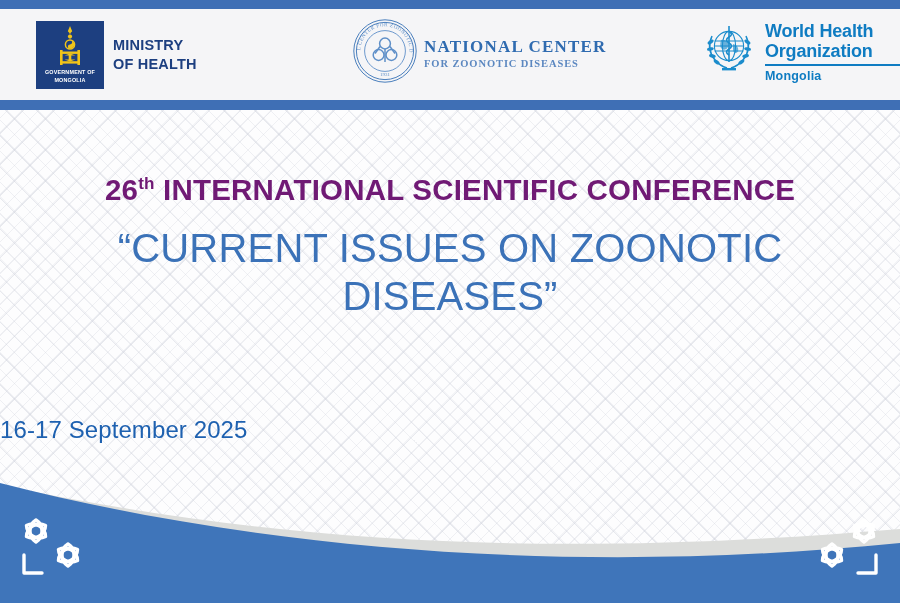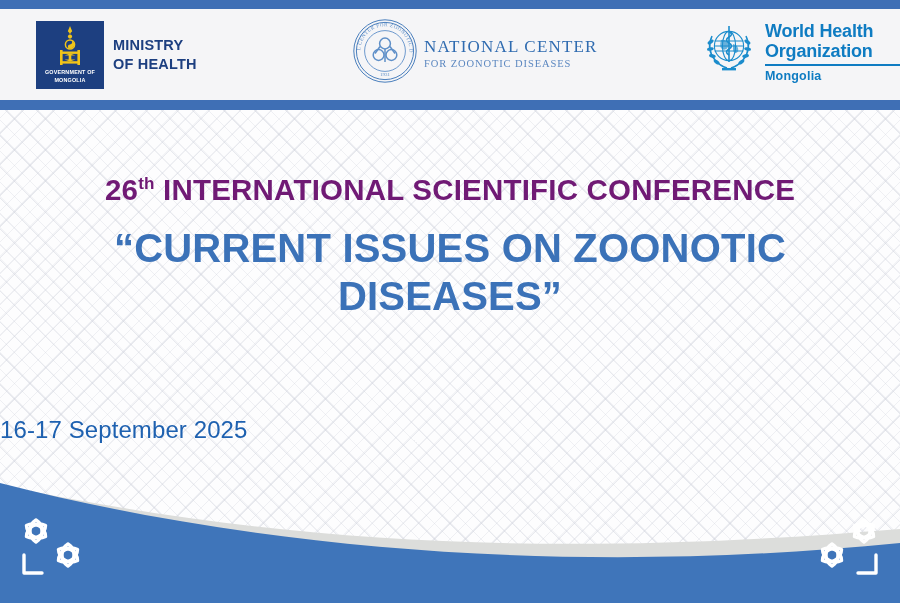--- a/index.html
+++ b/index.html
@@ -56,21 +56,21 @@
     position:absolute; bottom:4px; left:0; right:0;
     text-align:center; color:#ffffff;
     font-size:5.4px; font-weight:bold; letter-spacing:.2px; line-height:1.45;
   }
   .moh-label {
     color:#1d3f80; font-size:14.5px; font-weight:bold;
     line-height:1.32; letter-spacing:.2px;
   }
 
   .logo-ncz { position:absolute; left:352px; top:18px; display:flex; align-items:center; gap:6px; }
-  .ncz-text { display:flex; flex-direction:column; margin-top:7px; }
+  .ncz-text { display:flex; flex-direction:column; margin-top:7px;font-weight:bold; }
   .ncz-line1 {
     color:#2f6bb0; font-family:"Liberation Serif", serif;
     font-size:17px; letter-spacing:1.2px; line-height:1.05;
   }
   .ncz-line2 {
     color:#5b87c0; font-family:"Liberation Serif", serif;
     font-size:10.5px; letter-spacing:.9px; line-height:1.5;
   }
 
   .logo-who { position:absolute; left:700px; top:20px; display:flex; align-items:flex-start; gap:7px; }
@@ -83,21 +83,21 @@
   .who-l3 { color:#0f7cc2; font-size:12.5px; font-weight:bold; letter-spacing:.2px; }
 
   
   .title-block { position:absolute; left:0; top:172px; width:900px; text-align:center; }
   .t-sub {
     color:#701a75; font-size:29.5px; font-weight:bold;
     letter-spacing:.2px; line-height:1.2;
   }
   .t-sub sup { font-size:.58em; vertical-align:super; }
   .t-main {
-    color:#3b72b8; font-size:40px; font-weight:bold;
+    color:#3b72b8; font-size:40px; font-weight:normal;
     line-height:1.18; letter-spacing:.2px; margin-top:18px;
     padding:0 60px;
   }
 
   .meta-block { position:absolute; left:0; top:414px; width:900px; text-align:left; }
   .m-line { color:#1e61b0; font-size:24px; line-height:1.33; letter-spacing:.1px; }
 
   
   .wave { position:absolute; left:0; bottom:0; width:900px; height:130px; }
 

